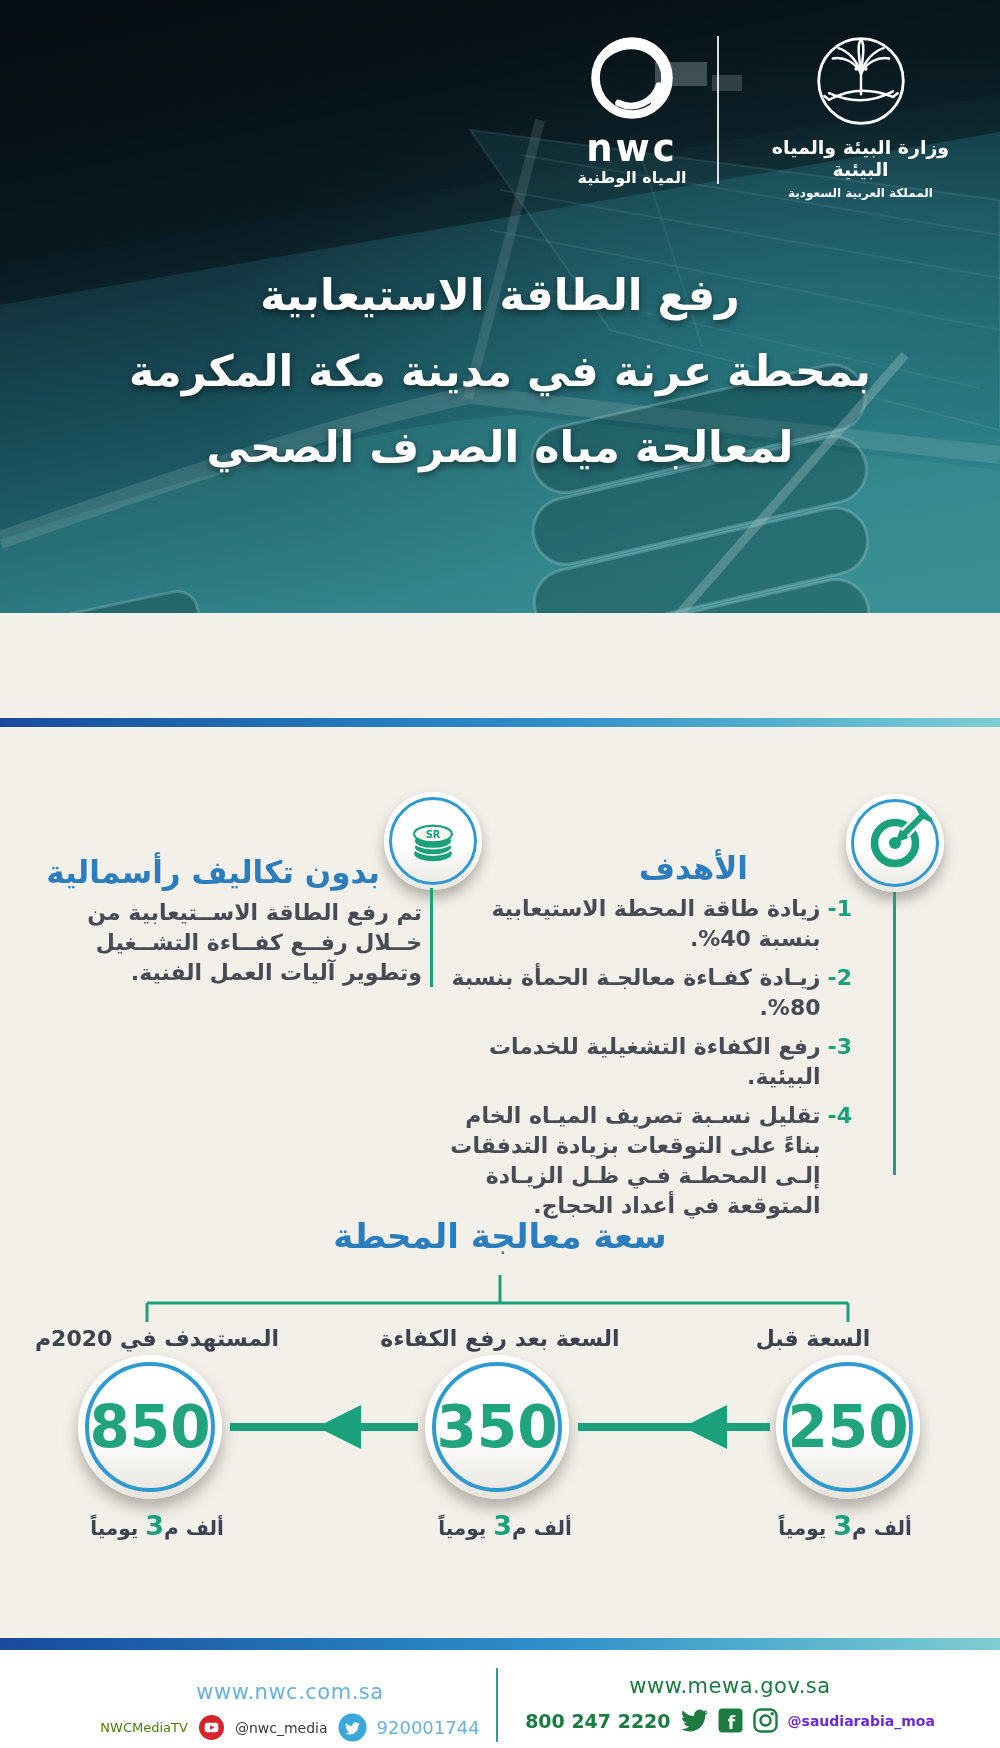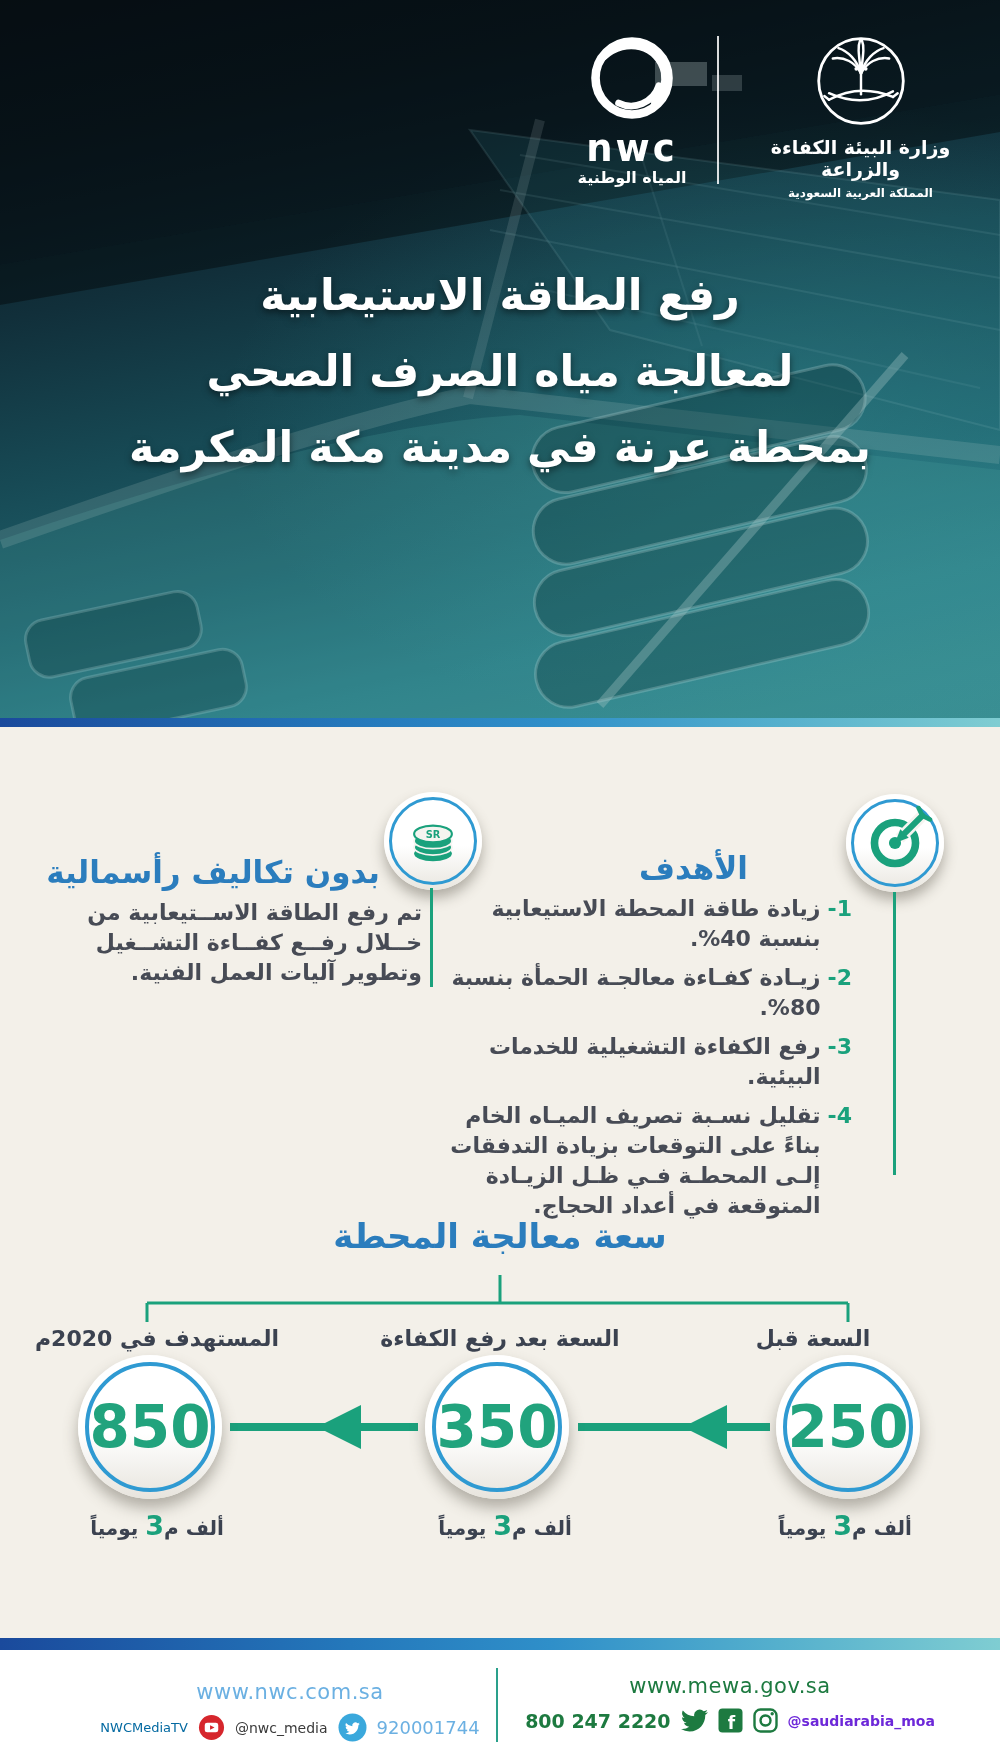--- a/index.html
+++ b/index.html
@@ -1,19 +1,19 @@
 <!DOCTYPE html>
 <html lang="ar"><head>
 <meta charset="utf-8">
 <style>
   html,body{margin:0;padding:0;background:#777;}
   .page{position:relative;width:1000px;height:1748px;margin:0 auto;background:#f3f0e9;
         font-family:"DejaVu Sans",sans-serif;overflow:hidden;}
   
-  .hero{position:absolute;left:0;top:0;width:1000px;height:727px;overflow:hidden;
+  .hero{position:absolute;left:0;top:0;width:1000px;height:613px;overflow:hidden;
     background:
       radial-gradient(900px 520px at 78% 58%, rgba(62,165,168,0.32), rgba(62,165,168,0) 62%),
       linear-gradient(168deg,#0a141a 0%,#0c1d25 16%,#112f3a 34%,#174a55 52%,#1f626d 68%,#2a7b85 82%,#33878e 94%,#35898f 100%);}
   .hero-art{position:absolute;left:0;top:0;}
   .stripe{position:absolute;left:0;width:1000px;
     background:linear-gradient(90deg,#1a4a9c 0%,#2478bb 35%,#2f8fc9 55%,#55b0cd 78%,#7fcdd2 100%);}
   .stripe-top{top:718px;height:9px;}
   .stripe-bottom{top:1638px;height:12px;}
   .nwc-logo{position:absolute;left:570px;top:30px;width:124px;text-align:center;color:#fff;}
   .nwc-word{font-size:37px;font-weight:bold;letter-spacing:3px;line-height:34px;margin-top:2px;}
@@ -66,21 +66,21 @@
   .unit-before{left:745px;} .unit-after{left:405px;} .unit-target{left:57px;}
   .cap-unit .u-num{color:#1aa17c;font-size:27px;}
   
   .footer-bg{position:absolute;left:0;top:1650px;width:1000px;height:98px;background:#ffffff;}
   .footer-col{position:absolute;top:1674px;text-align:center;}
   .footer-left{left:95px;width:390px;}
   .footer-right{left:525px;width:410px;}
   .f-url{font-size:21px;letter-spacing:0.5px;}
   .url-nwc{color:#6bb0e2;margin-top:6px;} .url-mewa{color:#1d7a40;}
   .f-row{margin-top:9px;display:flex;align-items:center;justify-content:center;gap:10px;direction:ltr;}
-  .yt-label{font-size:13px;color:#0369a1;}
+  .yt-label{font-size:13px;color:#4d7c0f;}
   .tw-handle{font-size:14px;color:#3a3a3a;}
   .nwc-phone{font-size:18px;color:#6bb0e2;}
   .mewa-phone{font-size:19px;font-weight:bold;color:#1d7a40;}
   .mewa-handle{font-size:14px;font-weight:bold;color:#6d28d9;}
   .footer-divider{position:absolute;left:496px;top:1668px;width:2px;height:74px;background:#2aa08b;}
   .icon{display:inline-block;vertical-align:middle;}
 </style>
 </head>
 <body>
 
@@ -140,28 +140,28 @@
           <path d="M0,-8 C4,-22 14,-32 24,-35"></path>
           <path d="M0,-9 C2,-26 4,-36 1,-43"></path>
           <path d="M-34,20 C-12,8 12,8 34,17"></path>
           <path d="M-34,13 C-12,23 12,23 34,11"></path>
           <line x1="-34" y1="20" x2="-39" y2="16"></line>
           <line x1="34" y1="17" x2="39" y2="13"></line>
         </g>
         <circle cx="-5" cy="-13" r="2" fill="#ffffff"></circle>
         <circle cx="5" cy="-13" r="2" fill="#ffffff"></circle>
       </svg>
-      <div class="ministry-name" dir="rtl">وزارة البيئة الكفاءة والزراعة</div>
+      <div class="ministry-name" dir="rtl">وزارة البيئة والمياه البيئية</div>
       <div class="ministry-country" dir="rtl">المملكة العربية السعودية</div>
     </div>
 
     <h1 class="hero-title">
       <div>رفع الطاقة الاستيعابية</div>
+      <div>بمحطة عرنة في مدينة مكة المكرمة</div>
       <div>لمعالجة مياه الصرف الصحي</div>
-      <div>بمحطة عرنة في مدينة مكة المكرمة</div>
     </h1>
   </section>
 
   <div class="stripe stripe-top"></div>
 
   <div class="badge" style="left:846px;top:794px;">
     <svg width="76" height="76" viewBox="-50 -50 100 100">
       <circle r="27" fill="none" stroke="#1aa17c" stroke-width="10"></circle>
       <circle r="8" fill="#1aa17c"></circle>
       <line x1="36" y1="-36" x2="6" y2="-6" stroke="#f5f4f0" stroke-width="15"></line>

